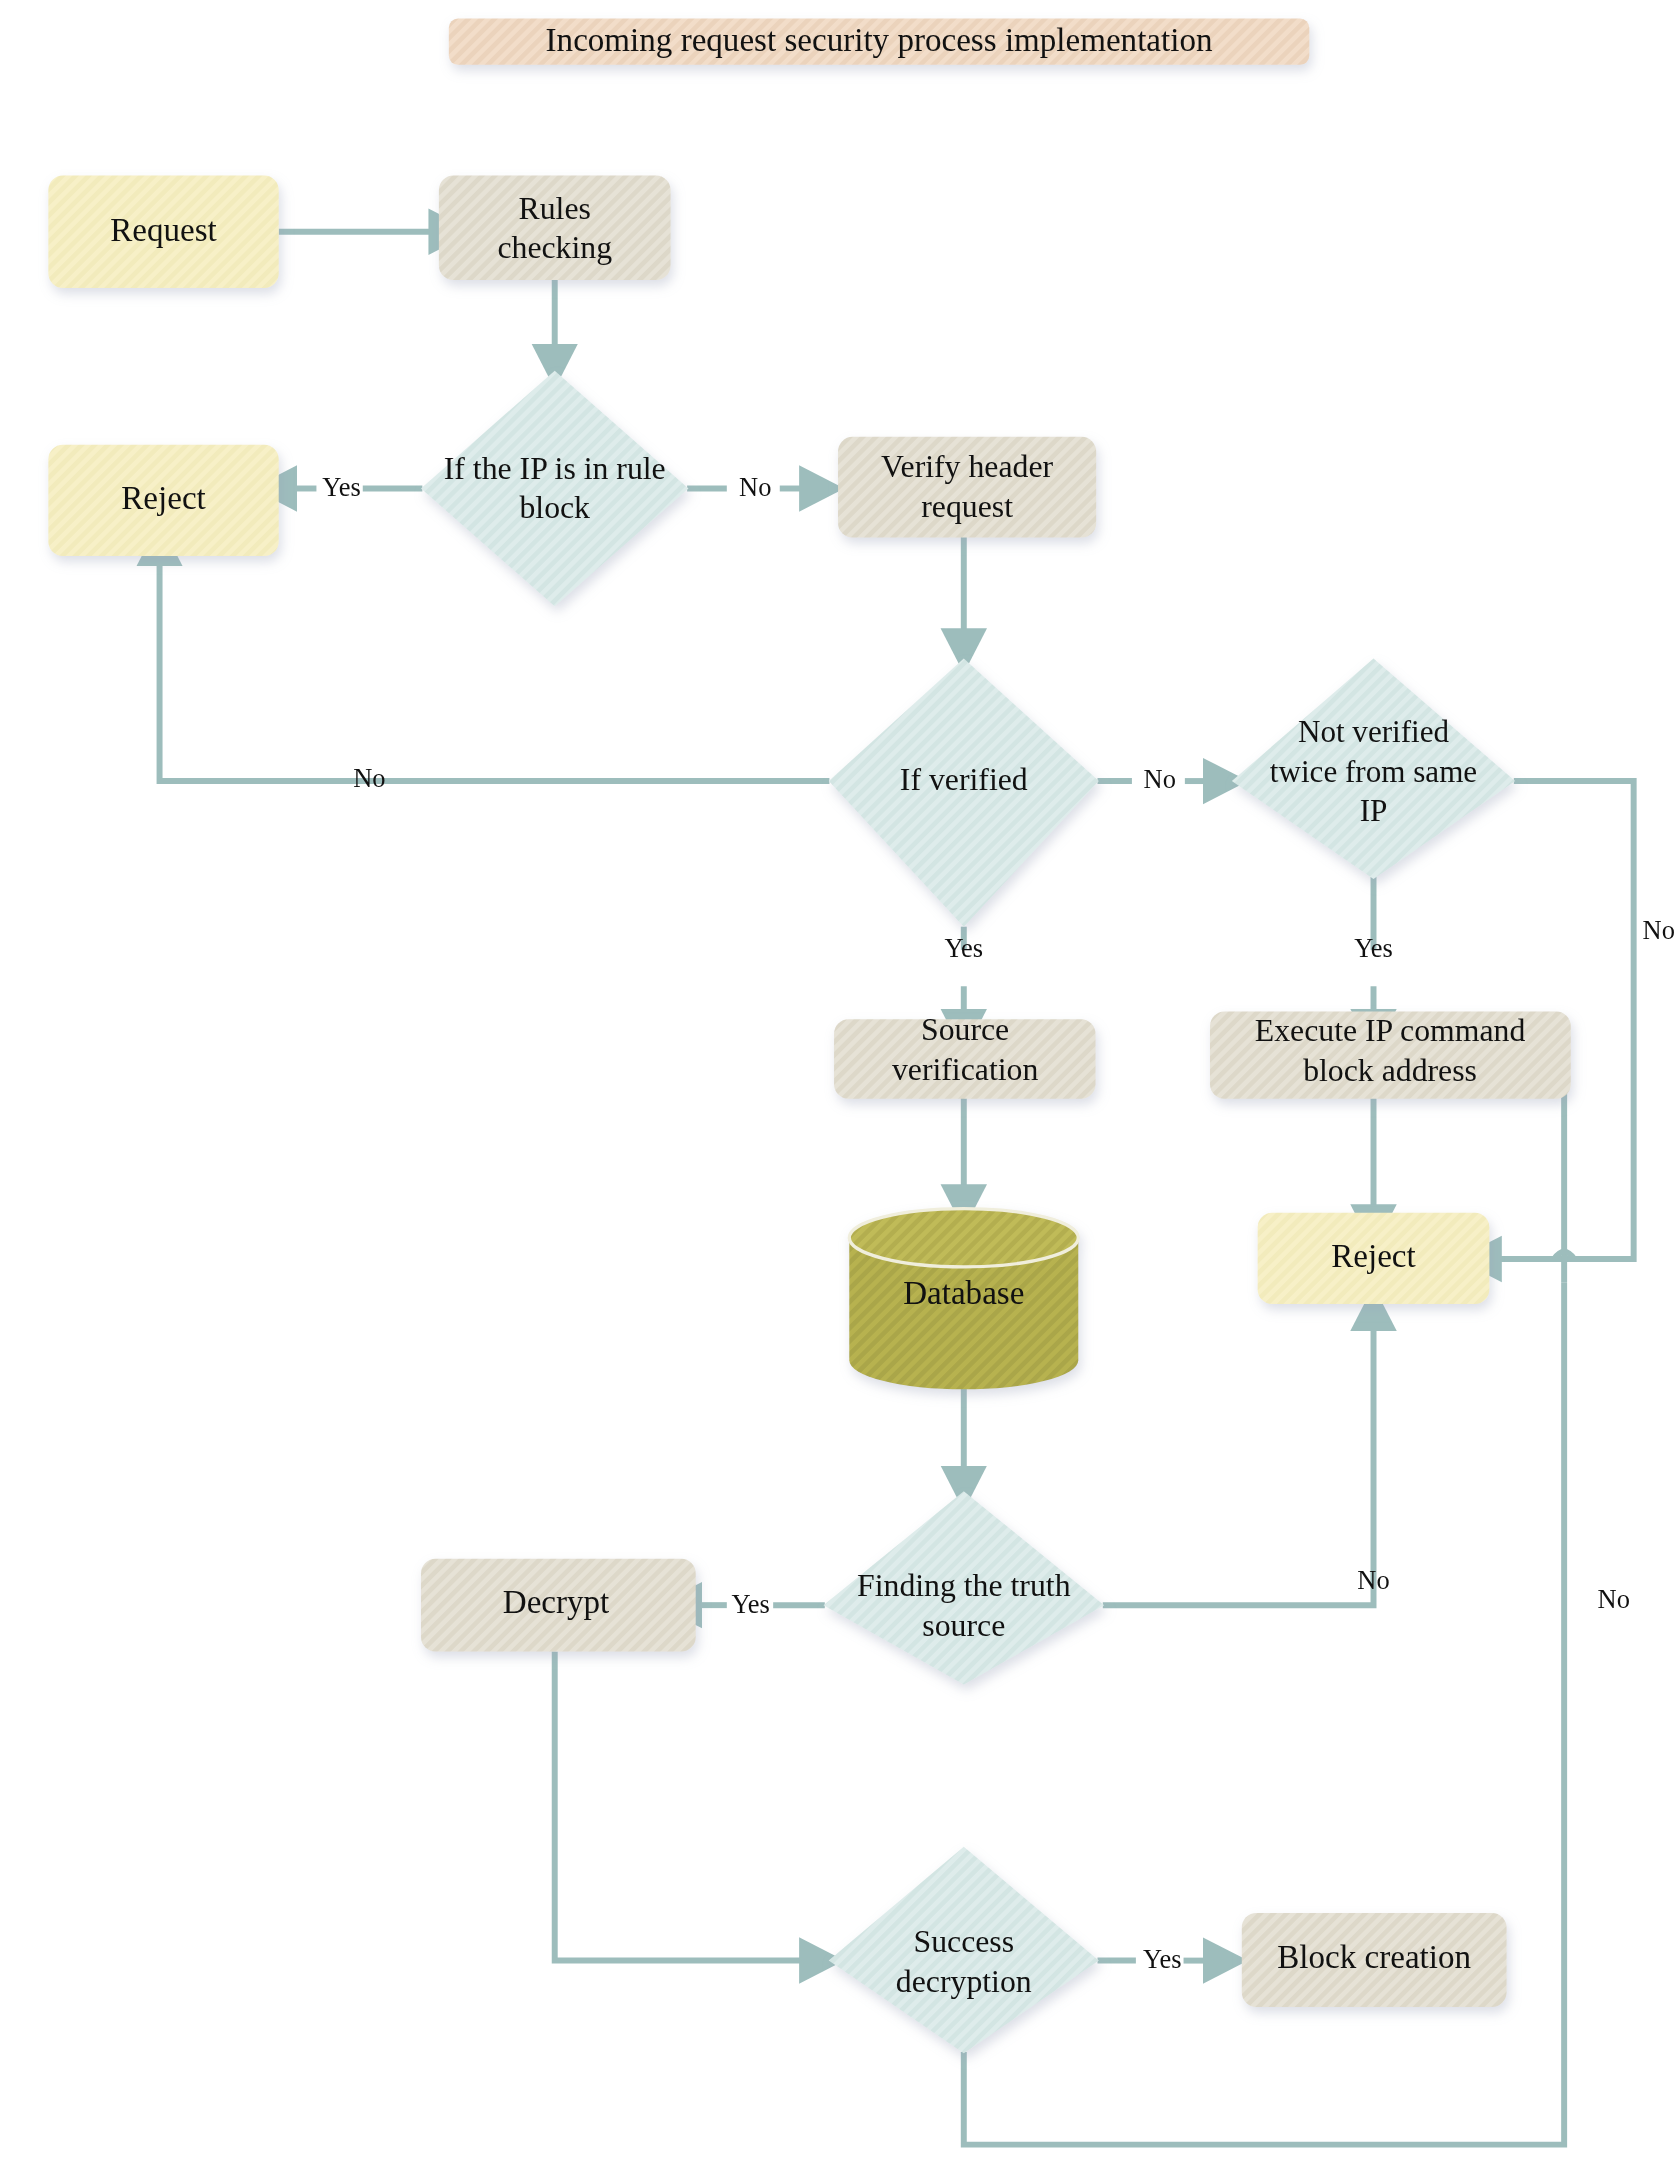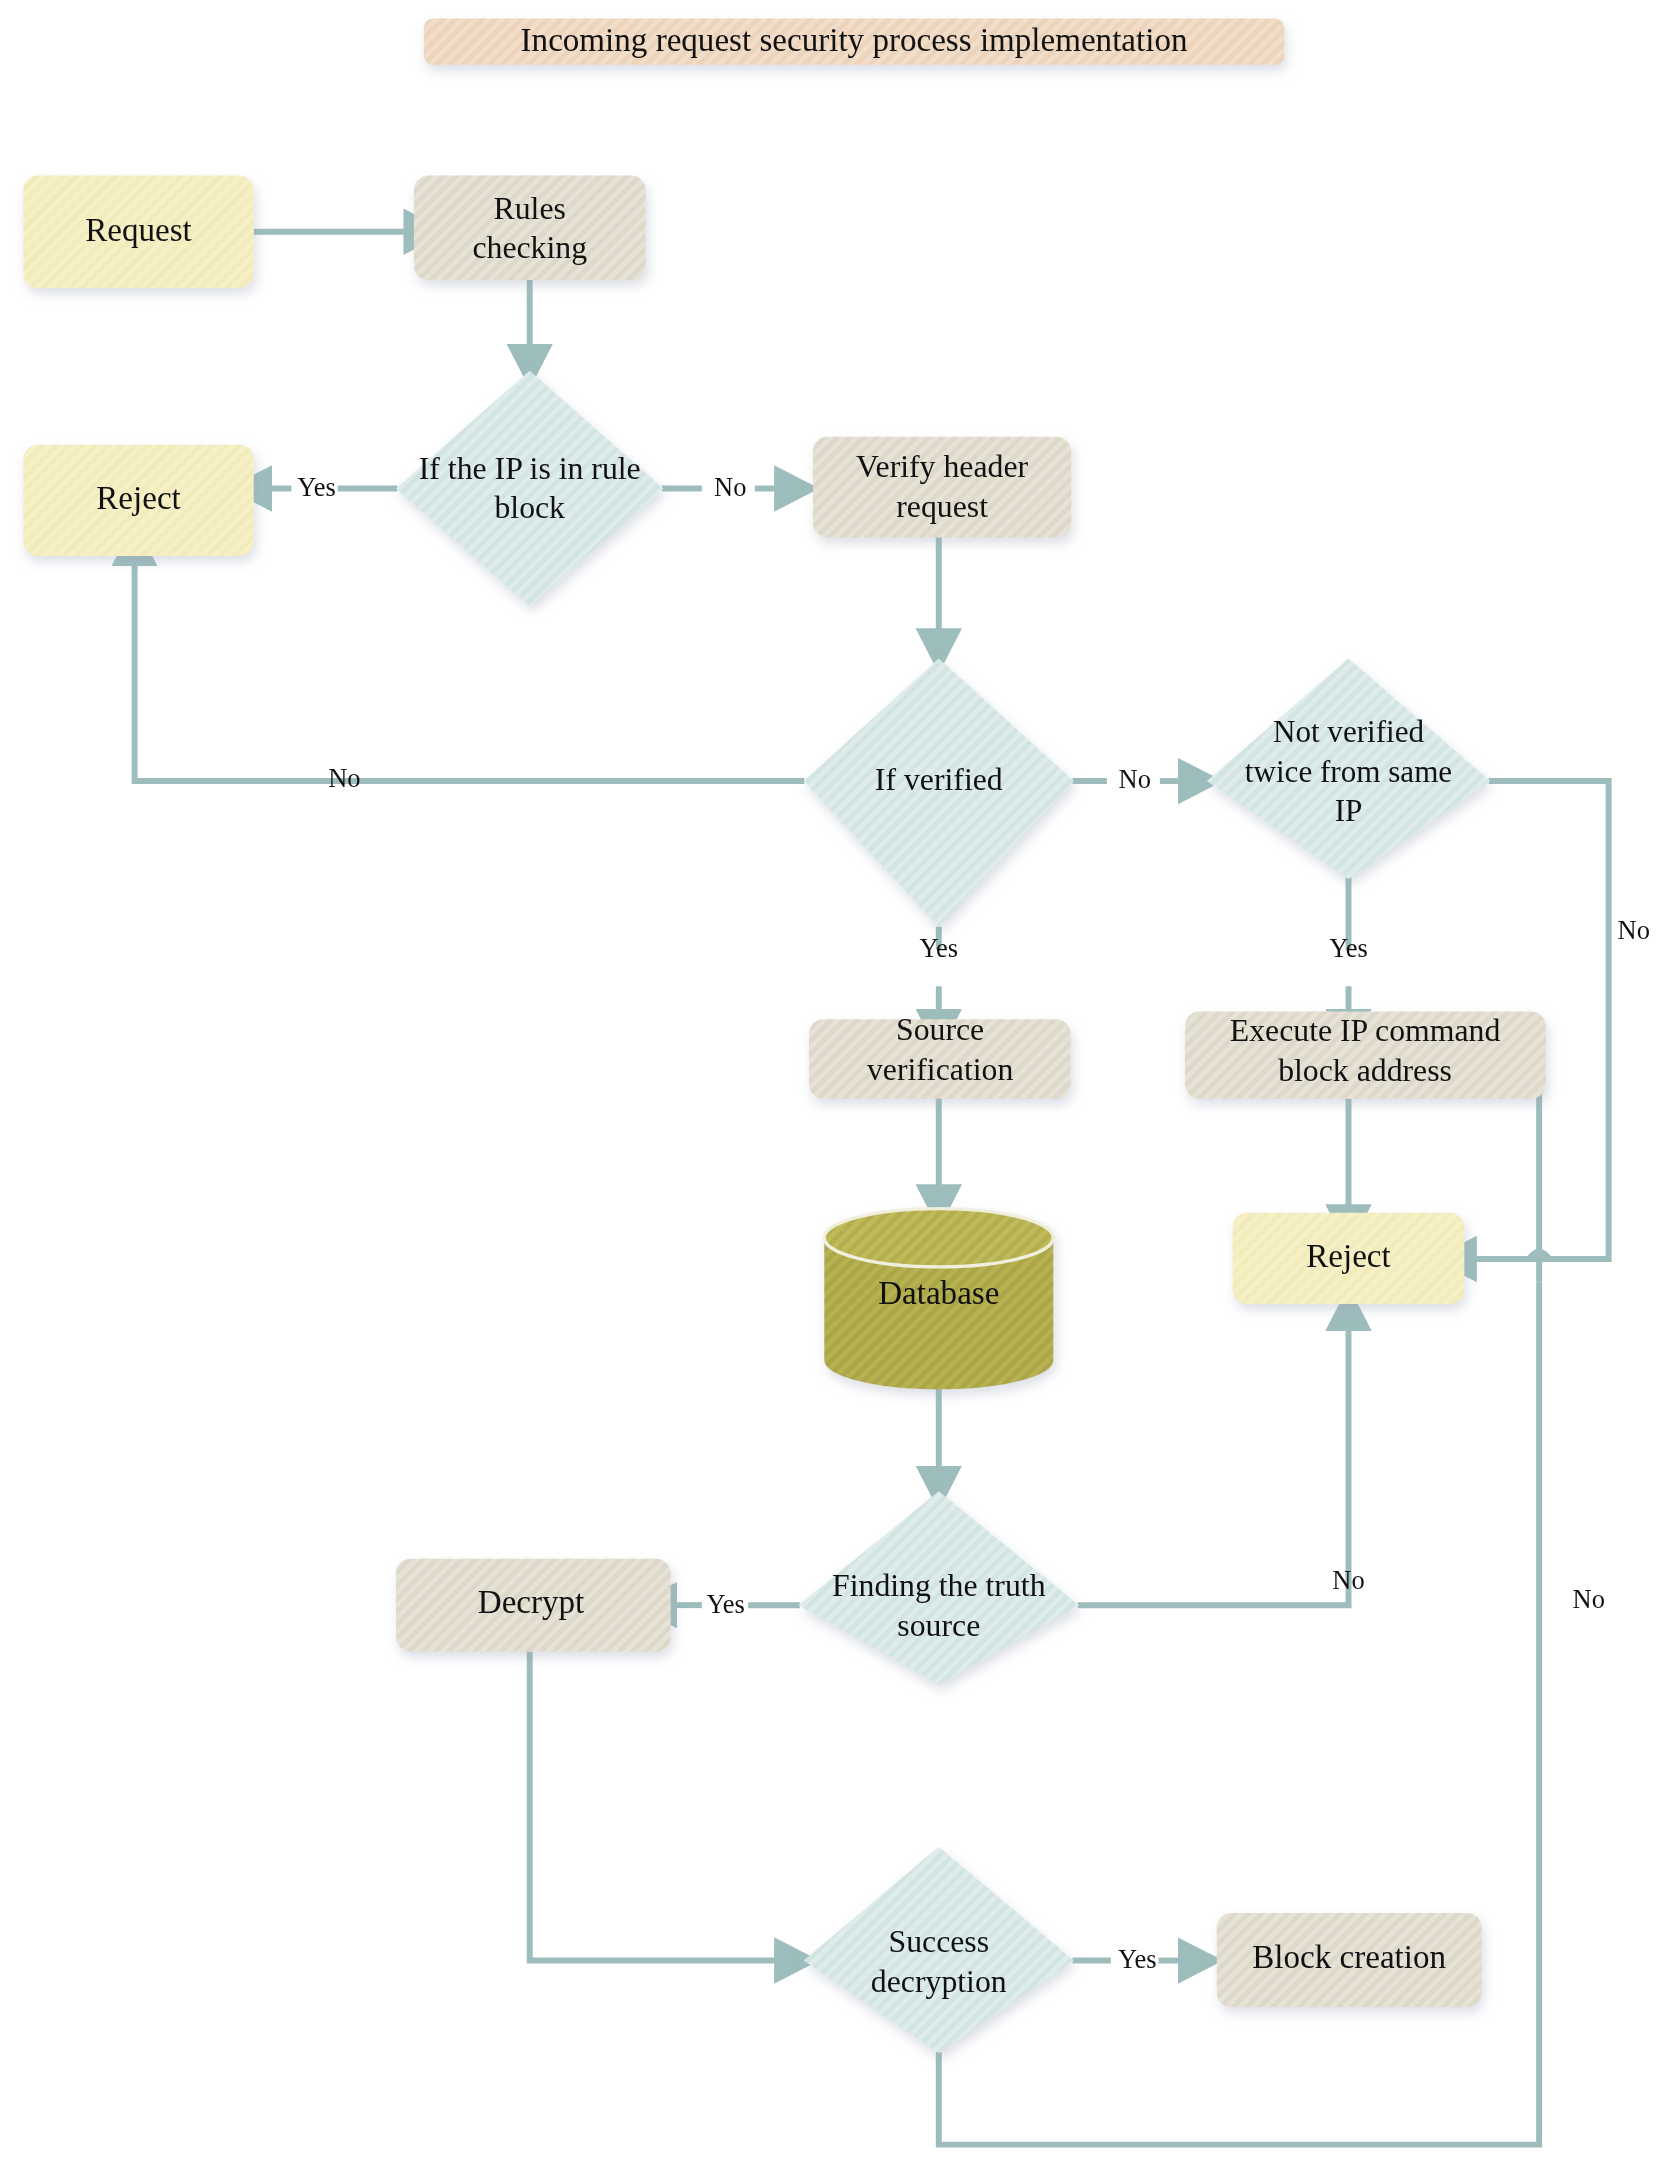--- a/index.html
+++ b/index.html
@@ -13,20 +13,21 @@
     font-family: "Liberation Serif", "DejaVu Serif", serif;
     overflow: hidden;
     position: relative;
   }
   #flowchart-root {
     position: absolute;
     left: 0;
     top: 0;
     width: 1589px;
     height: 2183px;
+    padding-left: 25px;
   }
   svg { display: block; }
 
   .node-label {
     font-family: "Liberation Serif", "DejaVu Serif", serif;
     fill: #111111;
     text-anchor: middle;
     dominant-baseline: middle;
   }
   .edge-label {

